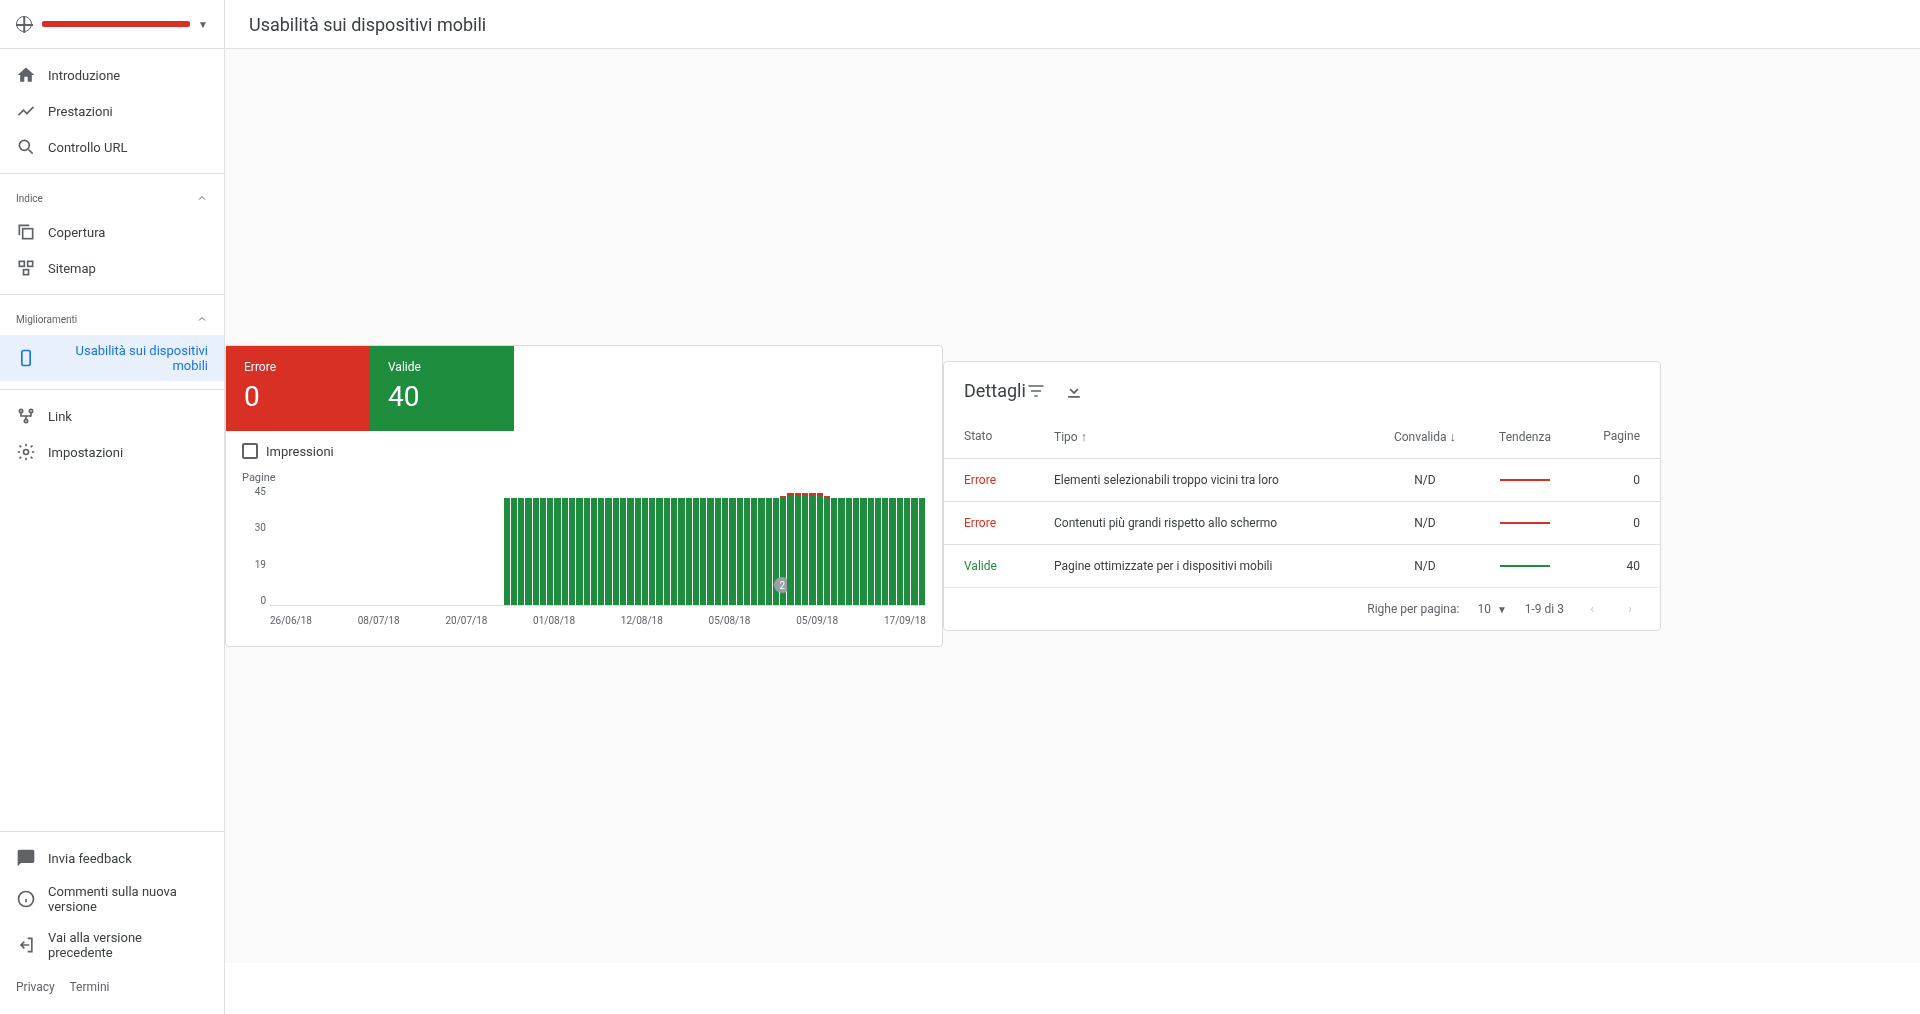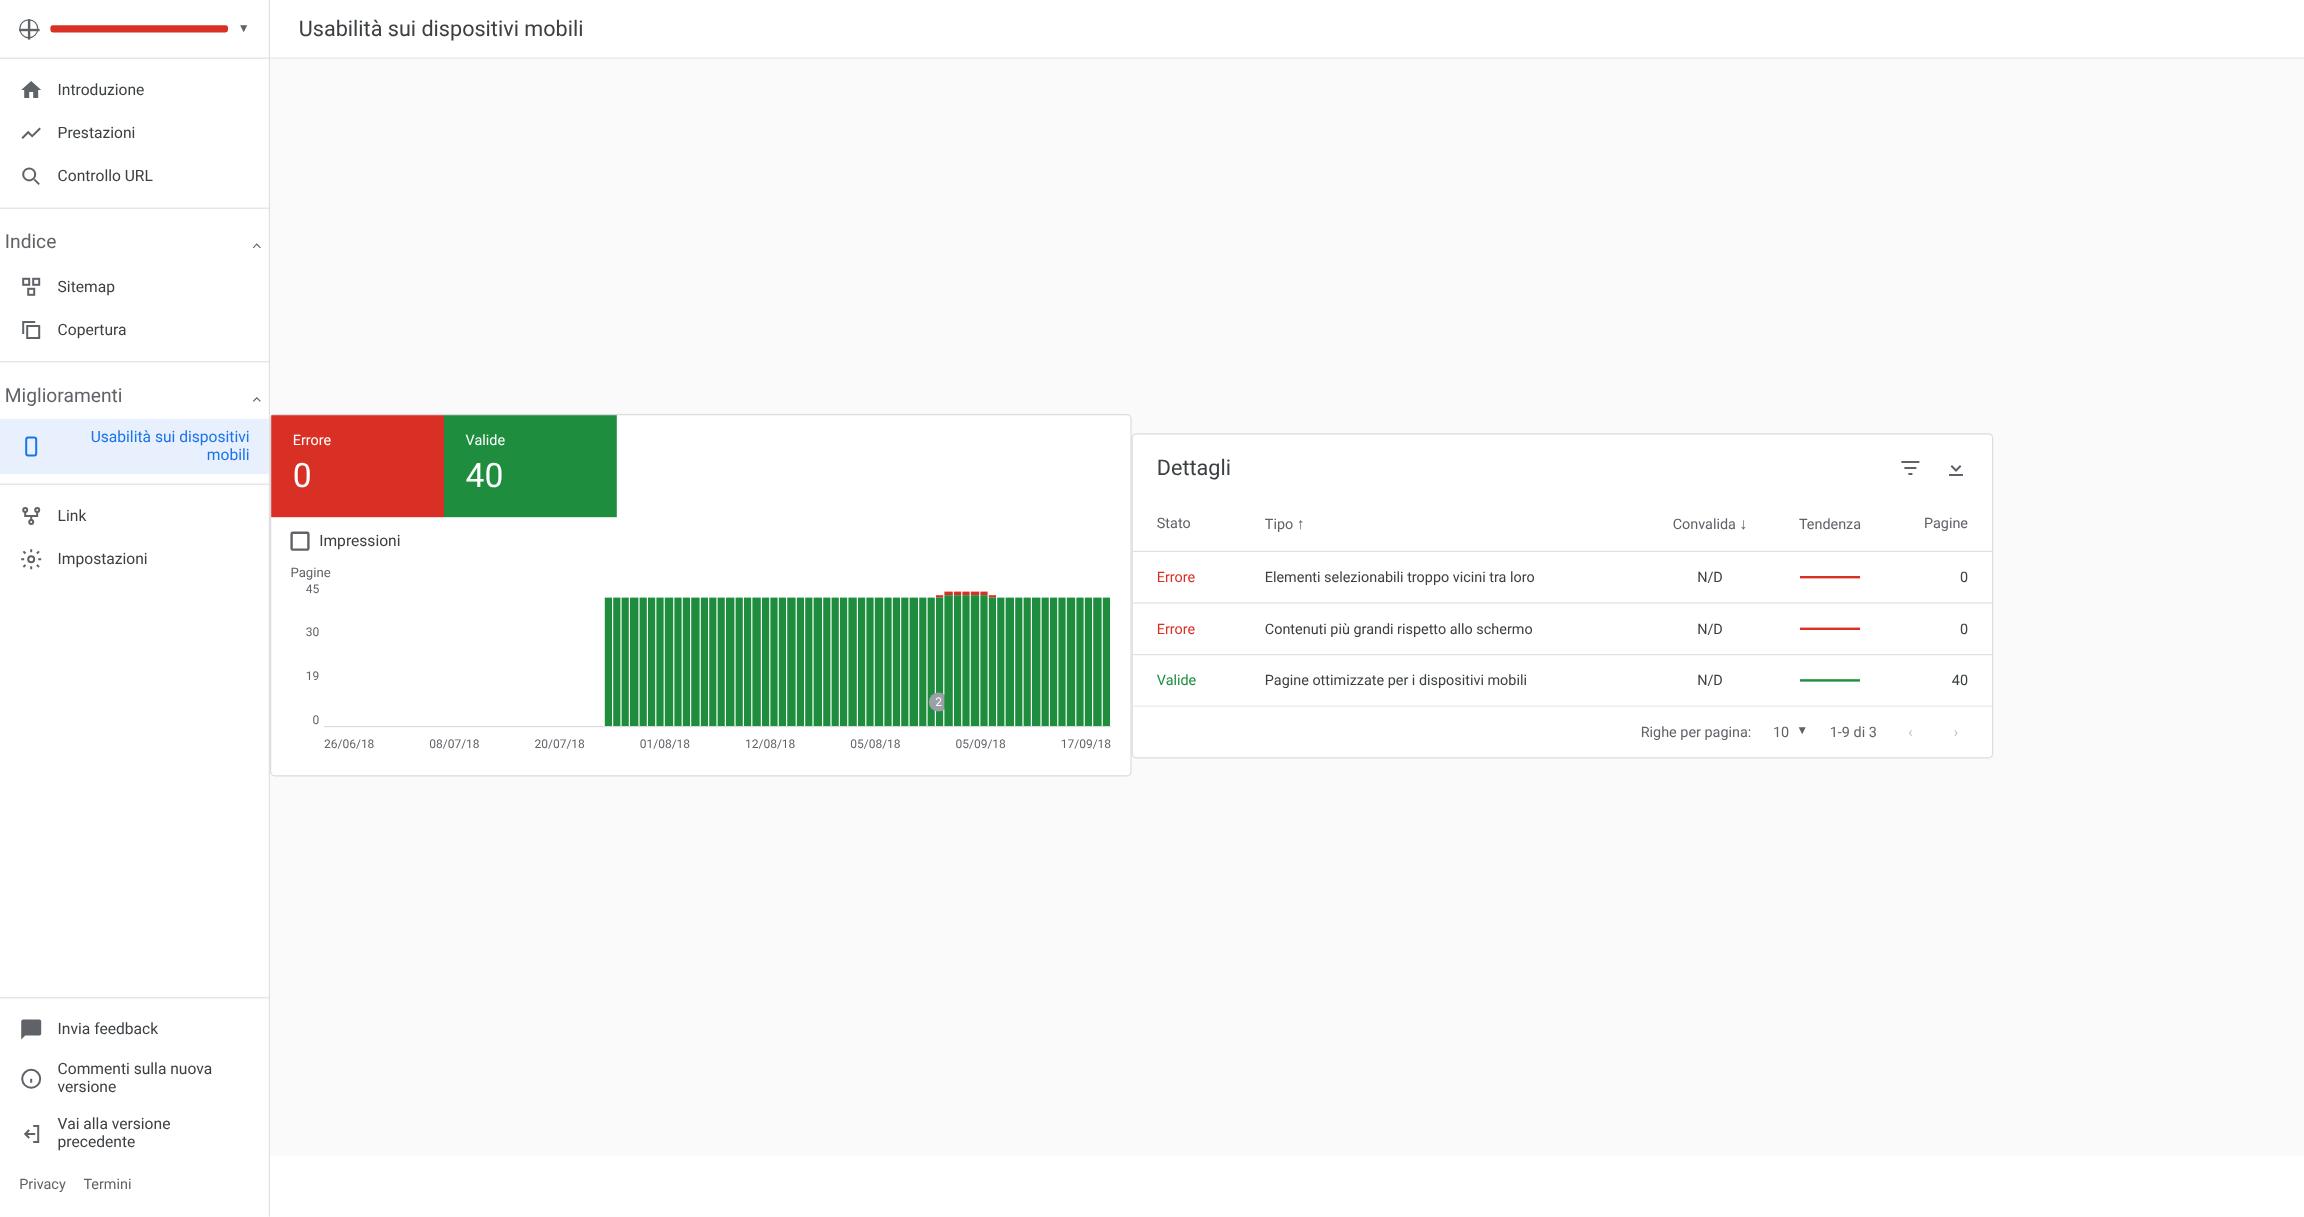--- a/index.html
+++ b/index.html
@@ -9,21 +9,21 @@
 .property-selector { display: flex; align-items: center; padding: 14px 16px; border-bottom: 1px solid #e0e0e0; cursor: pointer; height: 49px; }
 .globe-icon { width: 16px; height: 16px; border: 1.5px solid #5f6368; border-radius: 50%; margin-right: 10px; position: relative; flex-shrink: 0; }
 .globe-icon::before { content: ''; position: absolute; left: -1.5px; right: -1.5px; top: 50%; height: 1.5px; background: #5f6368; }
 .globe-icon::after { content: ''; position: absolute; top: -1.5px; bottom: -1.5px; left: 50%; width: 1.5px; background: #5f6368; transform: translateX(-50%); }
 .prop-url { flex: 1; height: 6px; background: #d93025; border-radius: 2px; }
 .nav-section { padding: 8px 0; border-bottom: 1px solid #e0e0e0; text-align: right; }
 .nav-item { display: flex; align-items: center; padding: 8px 16px; cursor: pointer; color: #3c4043; }
 .nav-item.active { background: #e8f0fe; color: #1a73e8; }
 .nav-icon { width: 20px; height: 20px; margin-right: 12px; display: flex; align-items: center; justify-content: center; color: #5f6368; flex-shrink: 0; }
 .nav-item.active .nav-icon { color: #1a73e8; }
-.section-header { display: flex; align-items: center; justify-content: space-between; padding: 10px 4px; color: #5f6368; font-size: 16px; cursor: pointer; gap: 17px; }
+.section-header { display: flex; align-items: center; justify-content: space-between; padding: 10px 16px; color: #5f6368; font-size: 10px; cursor: pointer; gap: 17px; }
 .chev { width: 12px; height: 12px; }
 .sidebar-footer { margin-top: auto; border-top: 1px solid #e0e0e0; padding: 8px 0; }
 .footer-links { padding: 12px 16px; font-size: 12px; color: #5f6368; }
 .footer-links a { color: #5f6368; text-decoration: none; margin-right: 12px; cursor: pointer; }
 .main { flex: 1; display: flex; flex-direction: column; overflow: auto; }
 .header-bar { padding: 14px 24px; border-bottom: 1px solid #e0e0e0; font-size: 18px; color: #3c4043; height: 49px; display: flex; align-items: center; }
 .sub-header { padding: 16px 24px; text-align: right; color: #5f6368; font-size: 12px; border-bottom: 1px solid #e8eaed; }
 .content { padding: 20px 0; display: flex; align-items: center; background: #fafafa; min-height: calc(100% - 100px); }
 .card { background: #fff; border: 1px solid #dadce0; border-radius: 4px; width: 718px; margin-bottom: 20px; }
 .summary-boxes { display: flex; }
@@ -37,21 +37,21 @@
 .chart-area { padding: 0 16px 20px; }
 .chart-title { font-size: 11px; color: #5f6368; margin-bottom: 2px; }
 .chart-wrap { position: relative; height: 140px; }
 .y-axis { position: absolute; left: 0; top: 0; bottom: 20px; width: 24px; display: flex; flex-direction: column; justify-content: space-between; font-size: 10px; color: #5f6368; text-align: right; }
 .bars-area { position: absolute; left: 28px; right: 0; top: 0; bottom: 20px; border-bottom: 1px solid #dadce0; display: flex; align-items: flex-end; }
 .bar { flex: 1; margin: 0 0.5px; position: relative; }
 .bar-g { background: #1e8e3e; width: 100%; }
 .bar-r { background: #d93025; width: 100%; height: 3px; }
 .x-axis { position: absolute; left: 28px; right: 0; bottom: 0; display: flex; justify-content: space-between; font-size: 10px; color: #5f6368; }
 .marker { position: absolute; width: 16px; height: 16px; background: #9aa0a6; color: #fff; border-radius: 50%; font-size: 10px; display: flex; align-items: center; justify-content: center; bottom: 12px; }
-.details-header { display: flex; align-items: center; justify-content: space-between; padding: 18px 20px 10px; }
+.details-header { display: flex; align-items: center; justify-content: flex-start; padding: 18px 20px 10px; }
 .details-title { font-size: 18px; color: #3c4043; }
 .details-actions { display: flex; gap: 18px; }
 .icon-btn { width: 20px; height: 20px; cursor: pointer; color: #5f6368; }
 .tbl { width: 100%; }
 .tbl-head, .tbl-row { display: flex; padding: 14px 20px; border-top: 1px solid #e0e0e0; font-size: 12px; }
 .tbl-head { color: #5f6368; border-top: none; padding-top: 18px; }
 .c-stato { width: 90px; }
 .c-tipo { flex: 1; }
 .c-conv { width: 90px; text-align: center; }
 .c-tend { width: 110px; display: flex; align-items: center; justify-content: center; }
@@ -110,35 +110,35 @@
     <div class="nav-section">
       <div class="section-header">
         <span>Indice</span>
         <span class="chev"><svg viewBox="0 0 24 24" fill="none" stroke="currentColor" stroke-width="2">
               <path d="M6 15l6-6 6 6"></path>
             </svg></span>
       </div>
       <div class="nav-item">
         <span class="nav-icon">
             <svg viewBox="0 0 24 24" fill="none" stroke="currentColor" stroke-width="2">
+              <rect x="8" y="8" width="12" height="12"></rect>
+              <path d="M4 16V4h12"></path>
+            </svg>
+          </span>
+        <span>Copertura</span>
+      </div>
+      <div class="nav-item">
+        <span class="nav-icon">
+            <svg viewBox="0 0 24 24" fill="none" stroke="currentColor" stroke-width="2">
               <rect x="4" y="4" width="6" height="6"></rect>
               <rect x="14" y="4" width="6" height="6"></rect>
               <rect x="9" y="14" width="6" height="6"></rect>
             </svg>
           </span>
         <span>Sitemap</span>
-      </div>
-      <div class="nav-item">
-        <span class="nav-icon">
-            <svg viewBox="0 0 24 24" fill="none" stroke="currentColor" stroke-width="2">
-              <rect x="8" y="8" width="12" height="12"></rect>
-              <path d="M4 16V4h12"></path>
-            </svg>
-          </span>
-        <span>Copertura</span>
       </div>
     </div>
 
     <div class="nav-section">
       <div class="section-header">
         <span>Miglioramenti</span>
         <span class="chev"><svg viewBox="0 0 24 24" fill="none" stroke="currentColor" stroke-width="2">
               <path d="M6 15l6-6 6 6"></path>
             </svg></span>
       </div>

